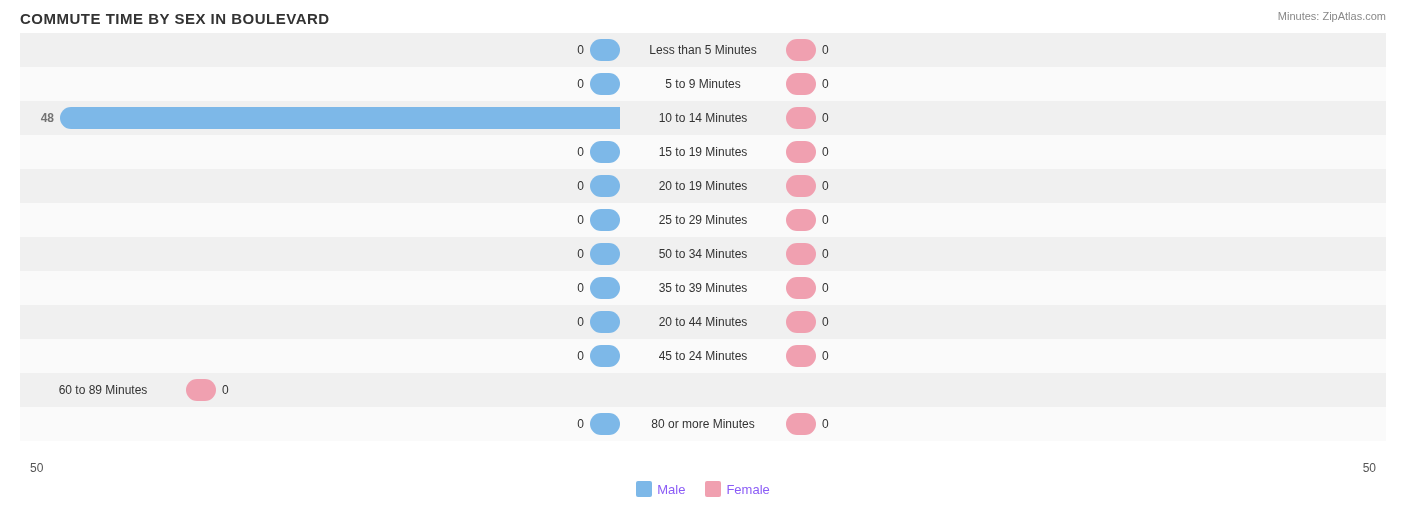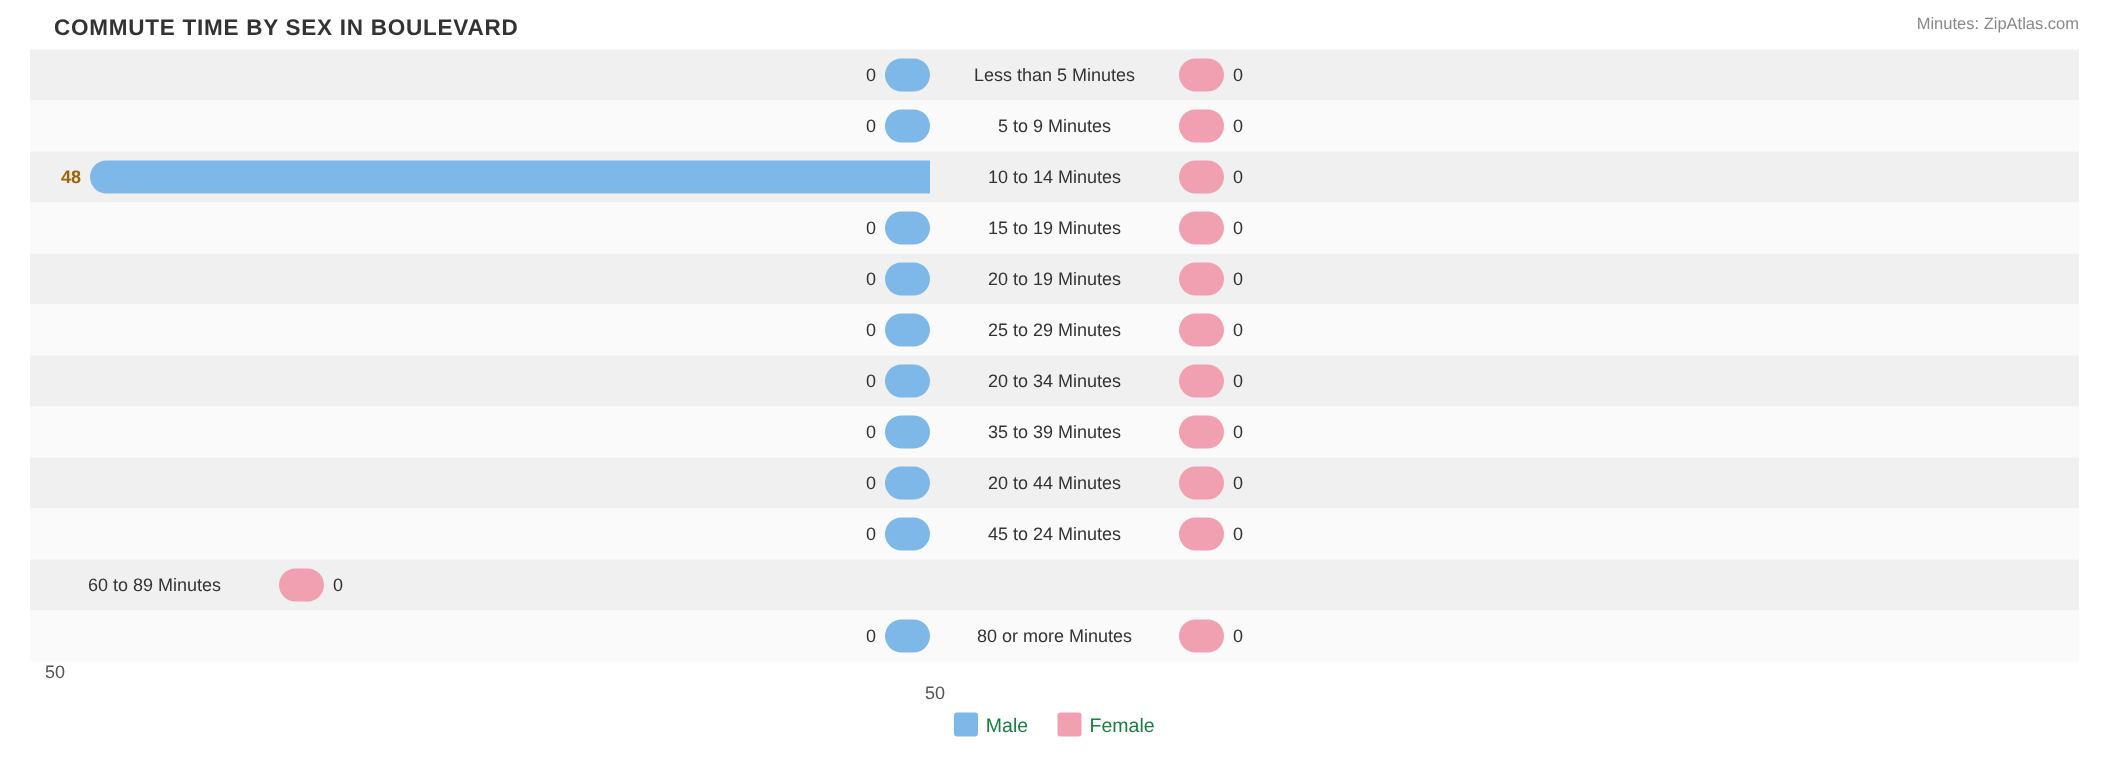--- a/index.html
+++ b/index.html
@@ -17,21 +17,20 @@
       padding: 10px 20px 40px 20px;
       position: relative;
     }
     .chart-title {
       font-size: 15px;
       font-weight: bold;
       color: #333;
       text-transform: uppercase;
       letter-spacing: 0.5px;
       margin-bottom: 6px;
-      margin-left: 16px;
     }
     .source-text {
       position: absolute;
       top: 10px;
       right: 20px;
       font-size: 11px;
       color: #888;
     }
     .chart-area {
       display: flex;
@@ -106,22 +105,21 @@
     }
     .male-value {
       right: 4px;
     }
     .female-value {
       left: 4px;
     }
     .axis-row {
       display: flex;
       width: 100%;
-      margin-top: 0;
-      flex-direction: column;
+      margin-top: 20px;
     }
     .axis-left {
       width: 620px;
       text-align: left;
       font-size: 12px;
       color: #555;
       padding-left: 10px;
     }
     .axis-center {
       width: 166px;
@@ -138,21 +136,21 @@
       justify-content: center;
       align-items: center;
       gap: 20px;
       margin-top: 6px;
     }
     .legend-item {
       display: flex;
       align-items: center;
       gap: 5px;
       font-size: 13px;
-      color: #15803d;
+      color: #8b5cf6;
     }
     .legend-swatch {
       width: 16px;
       height: 16px;
       border-radius: 2px;
     }
     
     .male-bar-large {
       height: 22px;
       background: #7db8e8;
@@ -161,21 +159,21 @@
       right: 0;
       top: 50%;
       transform: translateY(-50%);
     }
     .male-bar-large-value {
       position: absolute;
       left: 10px;
       top: 50%;
       transform: translateY(-50%);
       font-size: 12px;
-      color: #a16207;
+      color: #737373;
       font-weight: bold;
     }
   </style>
 </head>
 <body>
 
 <div class="chart-container">
   <div class="chart-title">COMMUTE TIME BY SEX IN BOULEVARD</div>
   <div class="source-text">Minutes: ZipAtlas.com</div>
 
@@ -244,21 +242,21 @@
         <div class="right-section">
           <div class="female-zero-pill"></div>
           <span class="value-label female-value" style="left: 36px;">0</span>
         </div>
       </div>
       <div class="row">
         <div class="left-section">
           <div class="male-zero-pill"></div>
           <span class="value-label male-value" style="right: 36px;">0</span>
         </div>
-        <div class="label-center">20 to 34 Minutes</div>
+        <div class="label-center">50 to 34 Minutes</div>
         <div class="right-section">
           <div class="female-zero-pill"></div>
           <span class="value-label female-value" style="left: 36px;">0</span>
         </div>
       </div>
       <div class="row">
         <div class="left-section">
           <div class="male-zero-pill"></div>
           <span class="value-label male-value" style="right: 36px;">0</span>
         </div>

